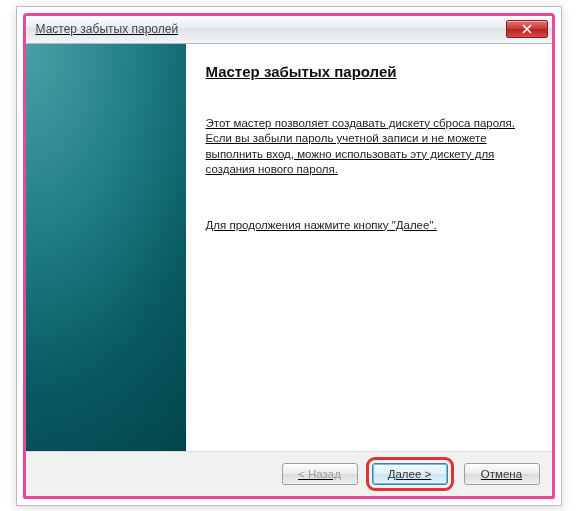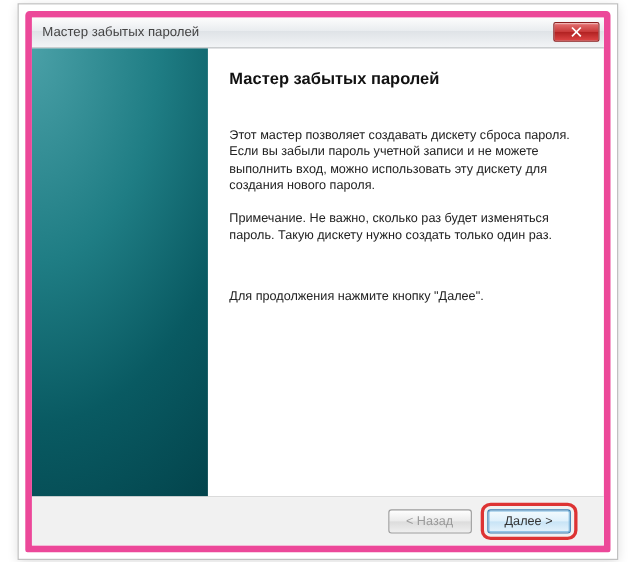--- a/index.html
+++ b/index.html
@@ -15,25 +15,26 @@
     justify-content: center;
   }
   .outer {
     border: 1px solid #bbb;
     padding: 6px;
     background: #fff;
     box-shadow: 0 2px 10px rgba(0,0,0,0.15);
   }
   .window {
     width: 532px;
-    border: 6px solid #ec4899;
+    border: 3px solid #ec4899;
     border-radius: 4px 4px 2px 2px;
     overflow: hidden;
     background: #fff;
     box-shadow: 0 0 0 1px rgba(255,255,255,0.6) inset;
+    text-decoration: underline;
   }
   .titlebar {
     height: 28px;
     background: linear-gradient(#fdfdfd,#e9ecef 45%,#dfe3e7 46%,#f2f4f6);
     border-bottom: 1px solid #b6b9bd;
     display: flex;
     align-items: center;
     padding: 0 4px 0 10px;
     font-size: 12px;
     color: #444;
@@ -96,21 +97,21 @@
   .btn.default {
     border-color: #3c7fb1;
     background: linear-gradient(#f4fbfe,#dff0fb 48%,#c8e4f6 52%,#e6f3fc);
     box-shadow: 0 0 0 1px #7bb7e0 inset;
   }
   .highlight-ring {
     border: 3px solid #d33;
     border-radius: 9px;
     padding: 3px;
     display: inline-flex;
-    margin-right: 12px;
+    margin-right: 2px;
     justify-content: flex-end;
   }
 </style>
 </head>
 <body>
 
 <div class="outer">
   <div class="window">
     <div class="titlebar">
       <span class="title">Мастер забытых паролей</span>
@@ -118,25 +119,25 @@
         <svg viewBox="0 0 10 10">
           <path d="M1 1 L9 9 M9 1 L1 9" stroke="#fff" stroke-width="1.6" fill="none"></path>
         </svg>
       </div>
     </div>
     <div class="body">
       <div class="side"></div>
       <div class="content">
         <h1>Мастер забытых паролей</h1>
         <div class="para">Этот мастер позволяет создавать дискету сброса пароля. Если вы забыли пароль учетной записи и не можете выполнить вход, можно использовать эту дискету для создания нового пароля.</div>
-        <div class="para">Примечание. Не важно, сколько раз будет изменяться пароль. Такую дискету нужно создать только один раз.</div>
         <div class="gap"></div>
         <div class="para">Для продолжения нажмите кнопку "Далее".</div>
       </div>
     </div>
     <div class="footer">
       <button class="btn" disabled="">&lt; Назад</button>
       <span class="highlight-ring">
         <button class="btn default">Далее &gt;</button>
       </span>
+      <button class="btn">Отмена</button>
     </div>
   </div>
 </div>
 
 </body></html>

